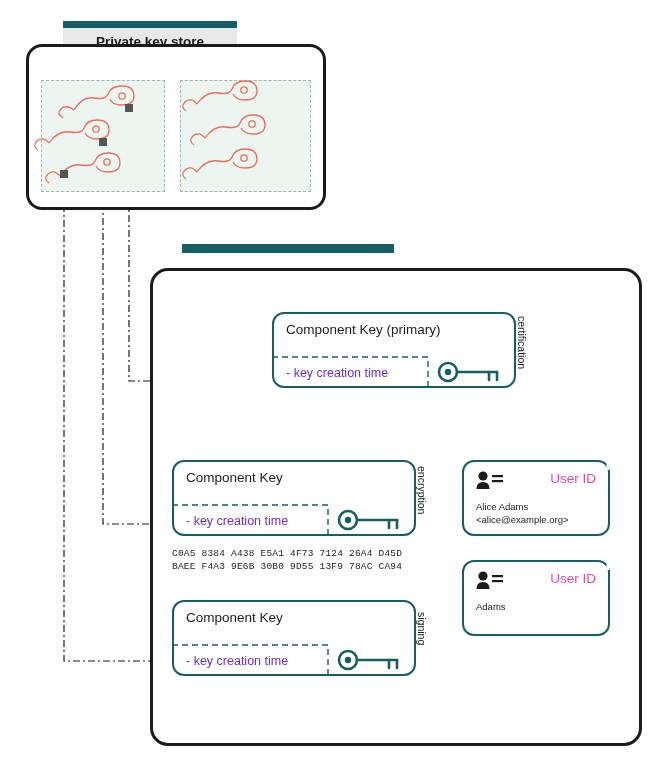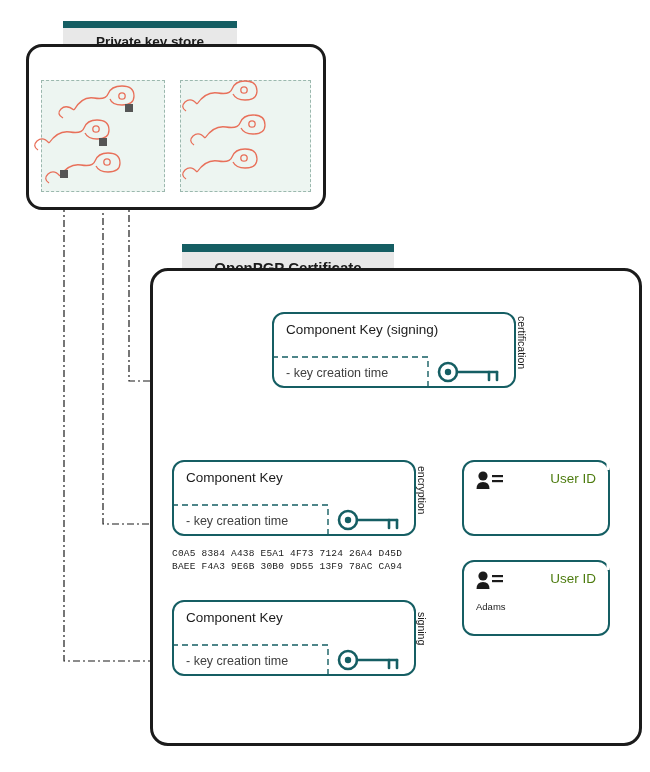--- a/index.html
+++ b/index.html
@@ -102,21 +102,21 @@
   .comp-title {
     position: absolute;
     left: 14px;
     font-size: 13.5px;
     color: #1b1b1b;
   }
   .comp-sub {
     position: absolute;
     left: 14px;
     font-size: 12.5px;
-    color: #404040;
+    color: #6d28d9;
   }
   .side-label {
     position: absolute;
     font-size: 10.5px;
     color: #1b1b1b;
     transform: rotate(90deg);
     transform-origin: left top;
     white-space: nowrap;
   }
   .fingerprint {
@@ -141,21 +141,21 @@
     border: 2px solid #155e63;
     border-radius: 12px;
     background: #ffffff;
   }
   #uid-card-1 { left: 462px; top: 460px; height: 76px; }
   #uid-card-2 { left: 462px; top: 560px; height: 76px; }
   .uid-label {
     position: absolute;
     right: 12px; top: 9px;
     font-size: 13.5px;
-    color: #4d7c0f;
+    color: #ec4899;
   }
   .uid-lines {
     position: absolute;
     left: 12px; top: 38px;
     font-size: 9.5px;
     line-height: 13px;
     color: #1b1b1b;
   }
   .uid-icon {
     position: absolute;
@@ -215,25 +215,24 @@
     </g>
 
     <g fill="#555555">
       <rect x="125" y="104" width="8" height="8"></rect>
       <rect x="99" y="138" width="8" height="8"></rect>
       <rect x="60" y="170" width="8" height="8"></rect>
     </g>
   </svg>
 
   <div class="tab-accent" id="tab-cert-accent"></div>
-  <div class="tab" id="tab-cert">OpenPGP Certificate</div>
   <div class="outer-box" id="openpgp-certificate"></div>
 
   <div class="comp-card" id="card-primary"></div>
-  <div class="comp-title" style="top:322px; left:286px;">Component Key (signing)</div>
+  <div class="comp-title" style="top:322px; left:286px;">Component Key (primary)</div>
   <div class="comp-sub" style="top:366px; left:286px;">- key creation time</div>
   <div class="side-label" style="left:528px; top:316px;">certification</div>
 
   <div class="comp-card" id="card-encrypt"></div>
   <div class="comp-title" style="top:470px; left:186px;">Component Key</div>
   <div class="comp-sub" style="top:514px; left:186px;">- key creation time</div>
   <div class="side-label" style="left:428px; top:466px;">encryption</div>
   <div class="fingerprint" style="left:172px; top:548px;">C0A5 8384 A438 E5A1 4F73 7124 26A4 D45D
 BAEE F4A3 9E6B 30B0 9D55 13F9 78AC CA94</div>
 
@@ -272,20 +271,24 @@
   </svg>
 
   <div class="uid-card" id="uid-card-1">
     <svg class="uid-icon" viewBox="0 0 30 22">
       <circle cx="9" cy="6" r="4.6" fill="#1b1b1b"></circle>
       <path d="M2.5 19 q0 -7 6.5 -7 q6.5 0 6.5 7 z" fill="#1b1b1b"></path>
       <rect x="18" y="5" width="11" height="2.2" fill="#1b1b1b"></rect>
       <rect x="18" y="10" width="11" height="2.2" fill="#1b1b1b"></rect>
     </svg>
     <div class="uid-label">User ID</div>
+    <div class="uid-lines">
+      <div>Alice Adams</div>
+      <div>&lt;alice@example.org&gt;</div>
+    </div>
   </div>
 
   <div class="uid-card" id="uid-card-2">
     <svg class="uid-icon" viewBox="0 0 30 22">
       <circle cx="9" cy="6" r="4.6" fill="#1b1b1b"></circle>
       <path d="M2.5 19 q0 -7 6.5 -7 q6.5 0 6.5 7 z" fill="#1b1b1b"></path>
       <rect x="18" y="5" width="11" height="2.2" fill="#1b1b1b"></rect>
       <rect x="18" y="10" width="11" height="2.2" fill="#1b1b1b"></rect>
     </svg>
     <div class="uid-label">User ID</div>

